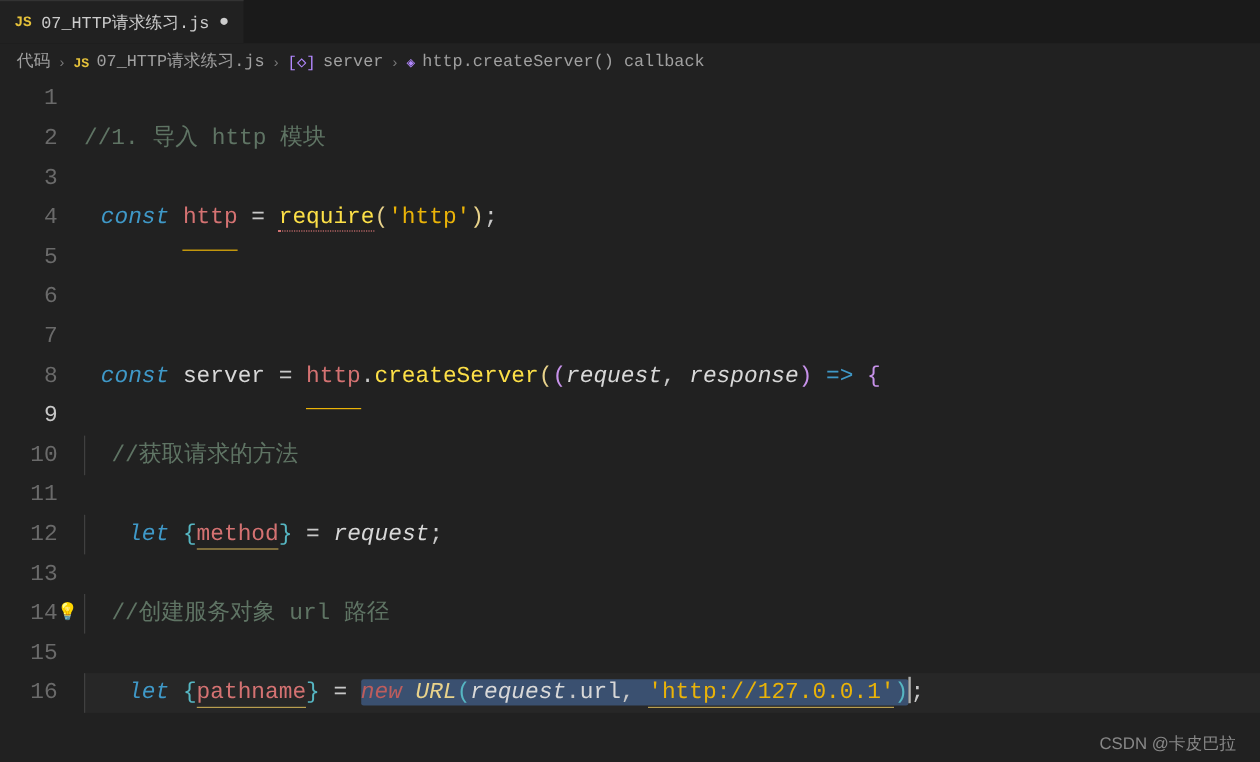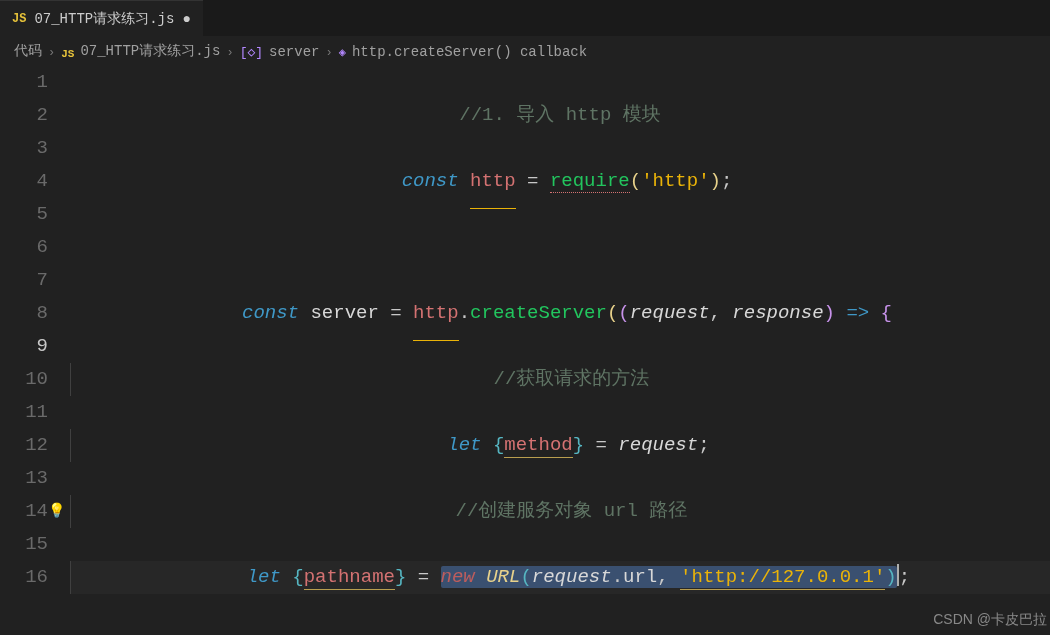--- a/index.html
+++ b/index.html
@@ -47,35 +47,35 @@
 }
 .gutter {
   width: 70px;
   text-align: right;
   color: #6a6a6a;
   padding-right: 22px;
   user-select: none;
 }
 .gutter .active { color: #c8c8c8; }
 .code { flex: 1; white-space: pre; position: relative; }
-.line { position: relative; text-align: center; }
+.line { position: relative; }
 .line .indent-guide {
   position: absolute;
   width: 1px;
   background: #404040;
   top: 0;
   bottom: 0;
 }
 .hl-line { background: rgba(255,255,255,0.03); }
 .sel { background: #3a5070; border-radius: 2px; }
 .c-comment { color: #5f7464; }
 .c-keyword { color: #3f98c7; font-style: italic; margin-left: 14px; }
 .c-keyword2 { color: #3f98c7; }
 .c-var { color: #d8d8d8; }
-.c-func { color: #22c55e; }
+.c-func { color: #fde047; }
 .c-punct { color: #c8c8c8; }
 .c-string { color: #eab308; }
 .c-param { color: #d8d8d8; font-style: italic; }
 .c-new { color: #bd5d5d; font-style: italic; }
 .c-type { color: #e8d28b; font-style: italic; }
 .c-prop { color: #d8d8d8; }
 .c-red { color: #d47272; }
 .c-bracket-y { color: #e8d28b; }
 .c-bracket-p { color: #c792ea; }
 .c-bracket-b { color: #56b6c2; }
@@ -91,21 +91,21 @@
 .cursor {
   display: inline-block;
   width: 2px;
   height: 22px;
   background: #aeafad;
   vertical-align: middle;
   margin-bottom: 3px;
 }
 .watermark {
   position: absolute;
-  right: 3px;
+  right: 20px;
   bottom: 6px;
   font-size: 14px;
   color: #888;
   font-family: sans-serif;
   margin-top: 32px;
 }
 </style>
 </head>
 <body>
 

